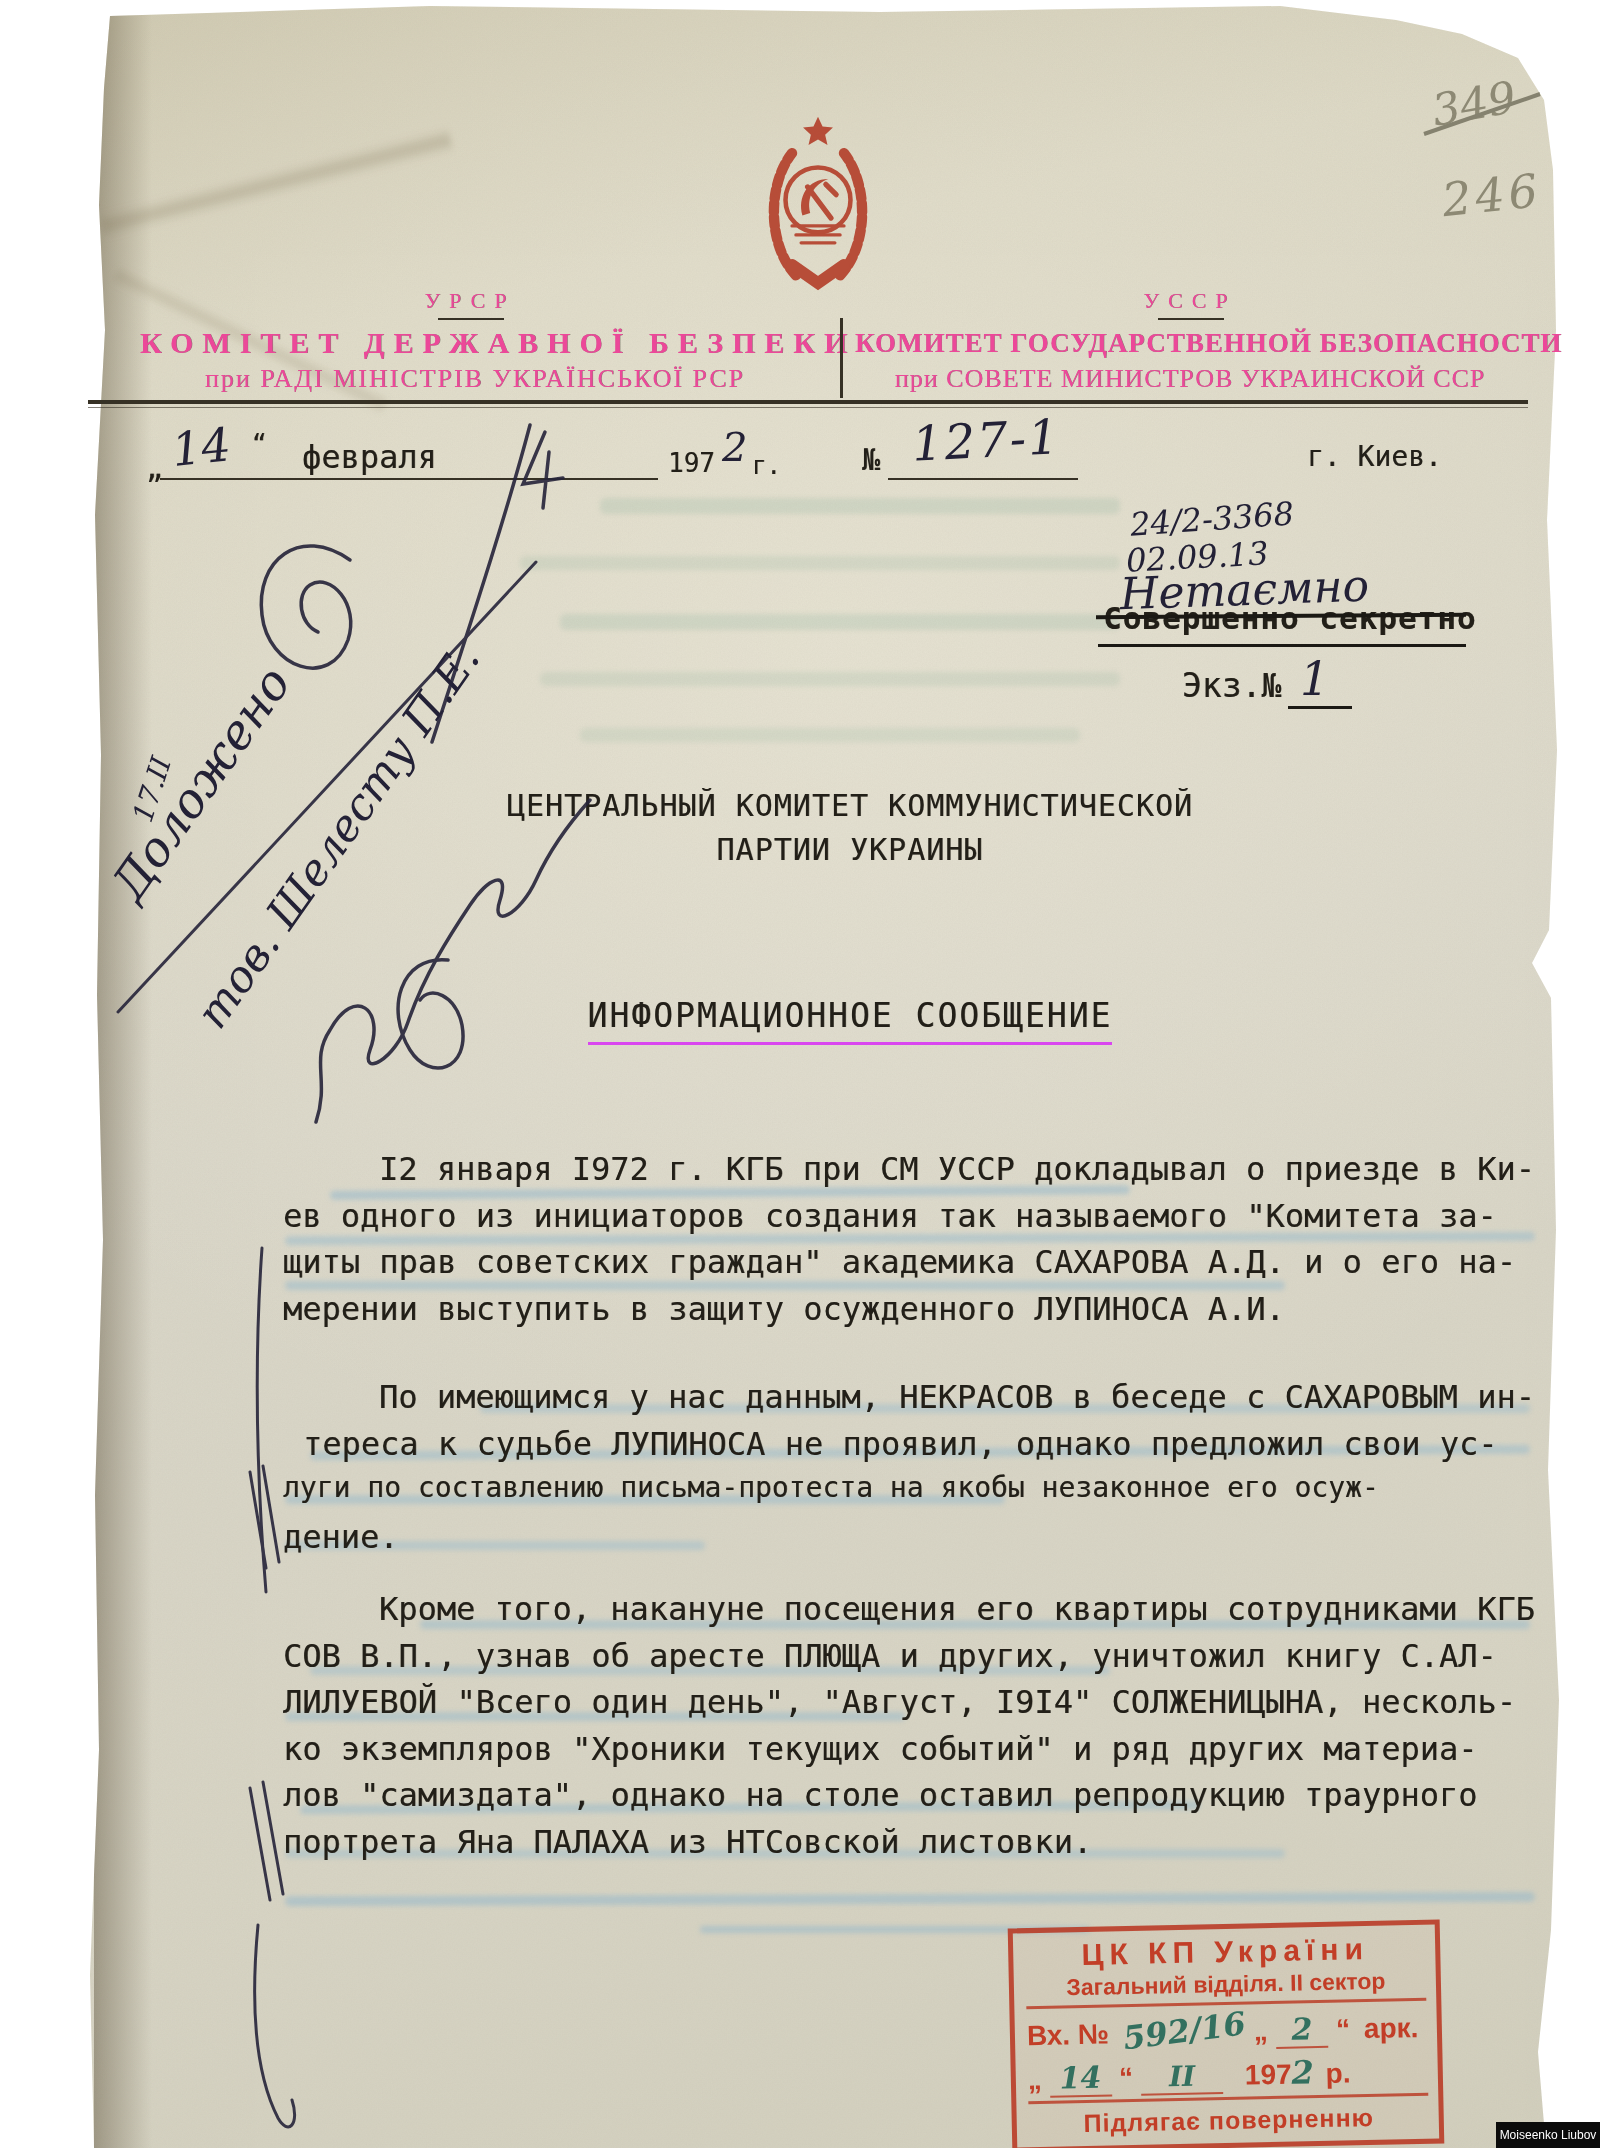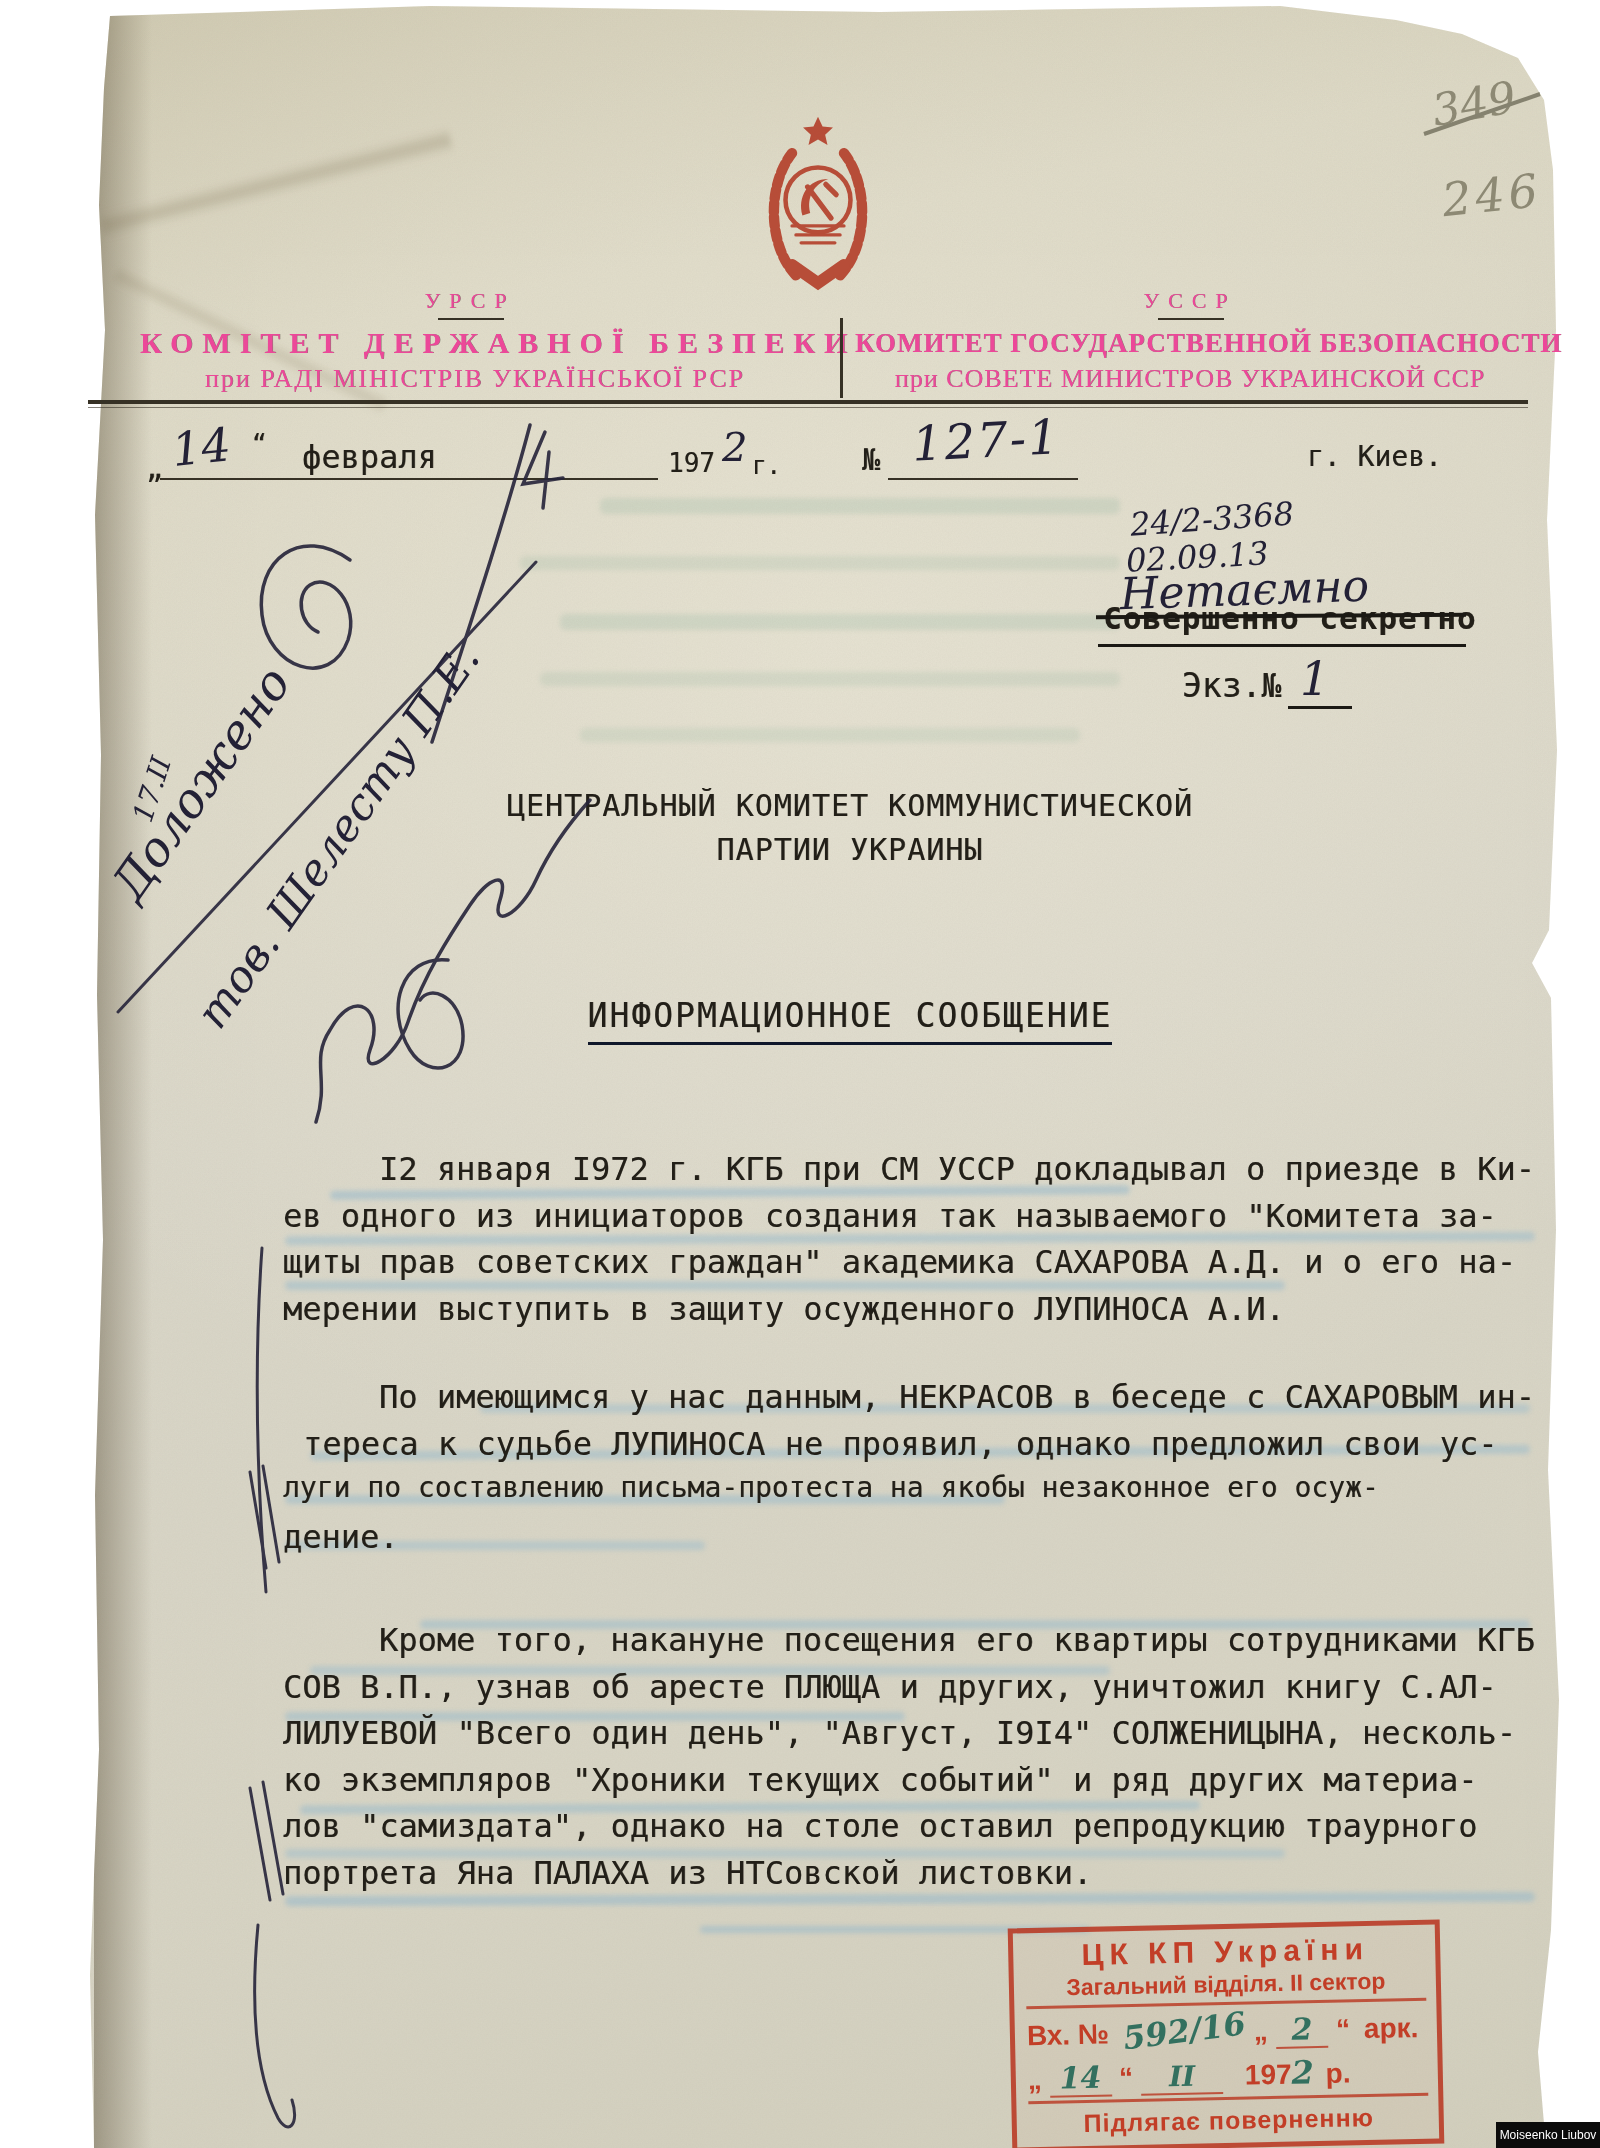--- a/index.html
+++ b/index.html
@@ -136,37 +136,37 @@
   <div class="abs" style="left:1288px;top:706px;width:64px;height:3px;background:#1b1914;"></div>
 
   <div class="abs mono" style="left:390px;top:788px;width:920px;text-align:center;font-size:30px;letter-spacing:1px;">ЦЕНТРАЛЬНЫЙ КОМИТЕТ КОММУНИСТИЧЕСКОЙ</div>
   <div class="abs mono" style="left:390px;top:832px;width:920px;text-align:center;font-size:30px;letter-spacing:1px;">ПАРТИИ УКРАИНЫ</div>
 
   <div class="abs hand" style="left:100px;top:878px;font-size:48px;transform:rotate(-55deg);transform-origin:left top;">Доложено</div>
   <div class="abs hand" style="left:186px;top:1008px;font-size:44px;transform:rotate(-55deg);transform-origin:left top;">тов. Шелесту П.Е.</div>
   <div class="abs hand" style="left:126px;top:816px;font-size:28px;transform:rotate(-72deg);transform-origin:left top;">17.ІІ</div>
 
   <div class="abs" style="left:390px;top:996px;width:920px;text-align:center;">
-    <span class="mono" style="font-size:33px;letter-spacing:2px;border-bottom:3px solid #0f172a;padding-bottom:7px;">ИНФОРМАЦИОННОЕ СООБЩЕНИЕ</span>
+    <span class="mono" style="font-size:33px;letter-spacing:2px;border-bottom:3px solid #d946ef;padding-bottom:7px;">ИНФОРМАЦИОННОЕ СООБЩЕНИЕ</span>
   </div>
 
   <div class="abs" style="left:283px;top:1150px;width:1280px;">
     <div class="mono bodyline indent" style="font-size:32px;">І2 января І972 г. КГБ при СМ УССР докладывал о приезде в Ки-</div>
     <div class="mono bodyline" style="font-size:32px;">ев одного из инициаторов создания так называемого "Комитета за-</div>
     <div class="mono bodyline" style="font-size:32px;">щиты прав советских граждан" академика САХАРОВА А.Д. и о его на-</div>
     <div class="mono bodyline" style="font-size:32px;">мерении выступить в защиту осужденного ЛУПИНОСА А.И.</div>
   </div>
   <div class="abs" style="left:283px;top:1378px;width:1280px;">
     <div class="mono bodyline indent" style="font-size:32px;">По имеющимся у нас данным, НЕКРАСОВ в беседе с САХАРОВЫМ ин-</div>
     <div class="mono bodyline" style="font-size:32px;margin-left:20px;">тереса к судьбе ЛУПИНОСА не проявил, однако предложил свои ус-</div>
     <div class="mono bodyline" style="font-size:28px;">луги по составлению письма-протеста на якобы незаконное его осуж-</div>
     <div class="mono bodyline" style="font-size:32px;">дение.</div>
   </div>
   <div class="abs" style="left:283px;top:1590px;width:1280px;">
-    <div class="mono bodyline indent" style="font-size:32px;margin-top:31px;">Кроме того, накануне посещения его квартиры сотрудниками КГБ</div>
+    <div class="mono bodyline indent" style="font-size:32px;">Кроме того, накануне посещения его квартиры сотрудниками КГБ</div>
     <div class="mono bodyline" style="font-size:32px;">СОВ В.П., узнав об аресте ПЛЮЩА и других, уничтожил книгу С.АЛ-</div>
     <div class="mono bodyline" style="font-size:32px;">ЛИЛУЕВОЙ "Всего один день", "Август, І9І4" СОЛЖЕНИЦЫНА, несколь-</div>
     <div class="mono bodyline" style="font-size:32px;">ко экземпляров "Хроники текущих событий" и ряд других материа-</div>
     <div class="mono bodyline" style="font-size:32px;">лов "самиздата", однако на столе оставил репродукцию траурного</div>
     <div class="mono bodyline" style="font-size:32px;">портрета Яна ПАЛАХА из НТСовской листовки.</div>
   </div>
 
   <svg class="abs" width="1600" height="2148" style="left:0;top:0;pointer-events:none;">
     <g fill="none" stroke="#26243a" stroke-width="3.5" stroke-linecap="round" opacity=".9">
       <path d="M530 425 C 505 520 465 640 432 742"></path>

